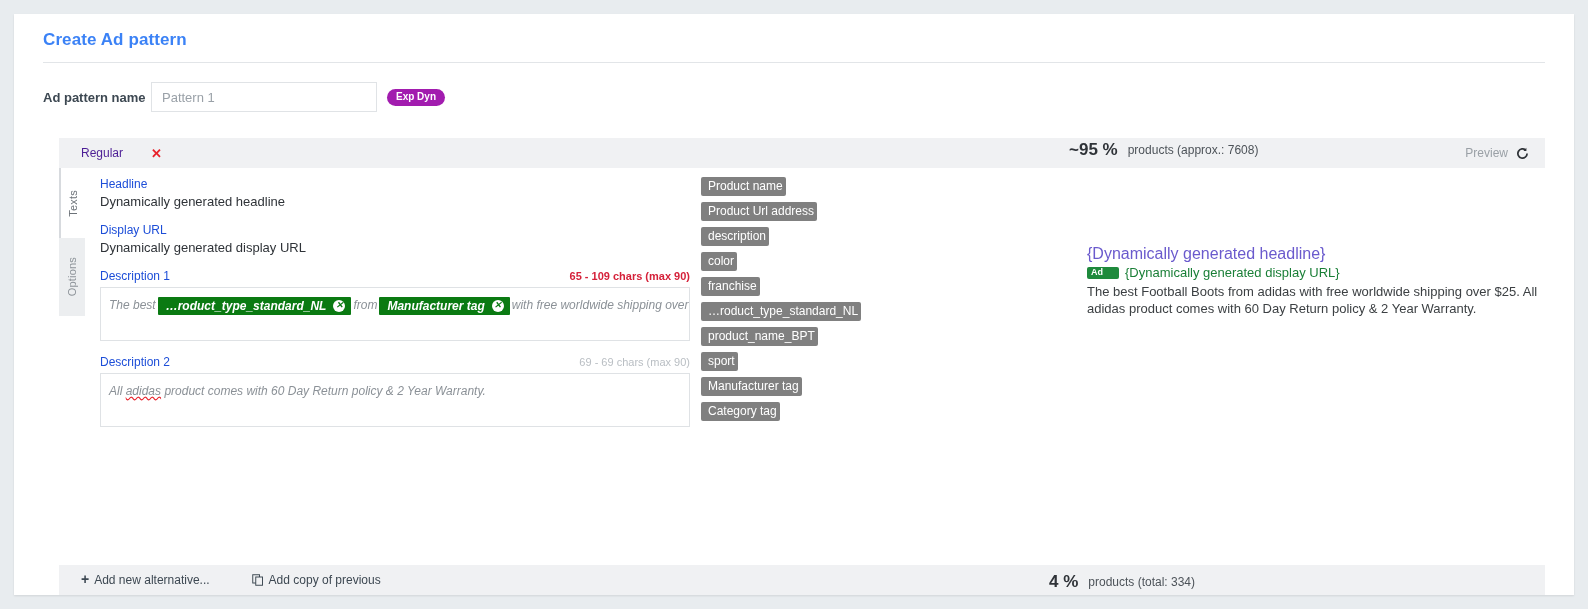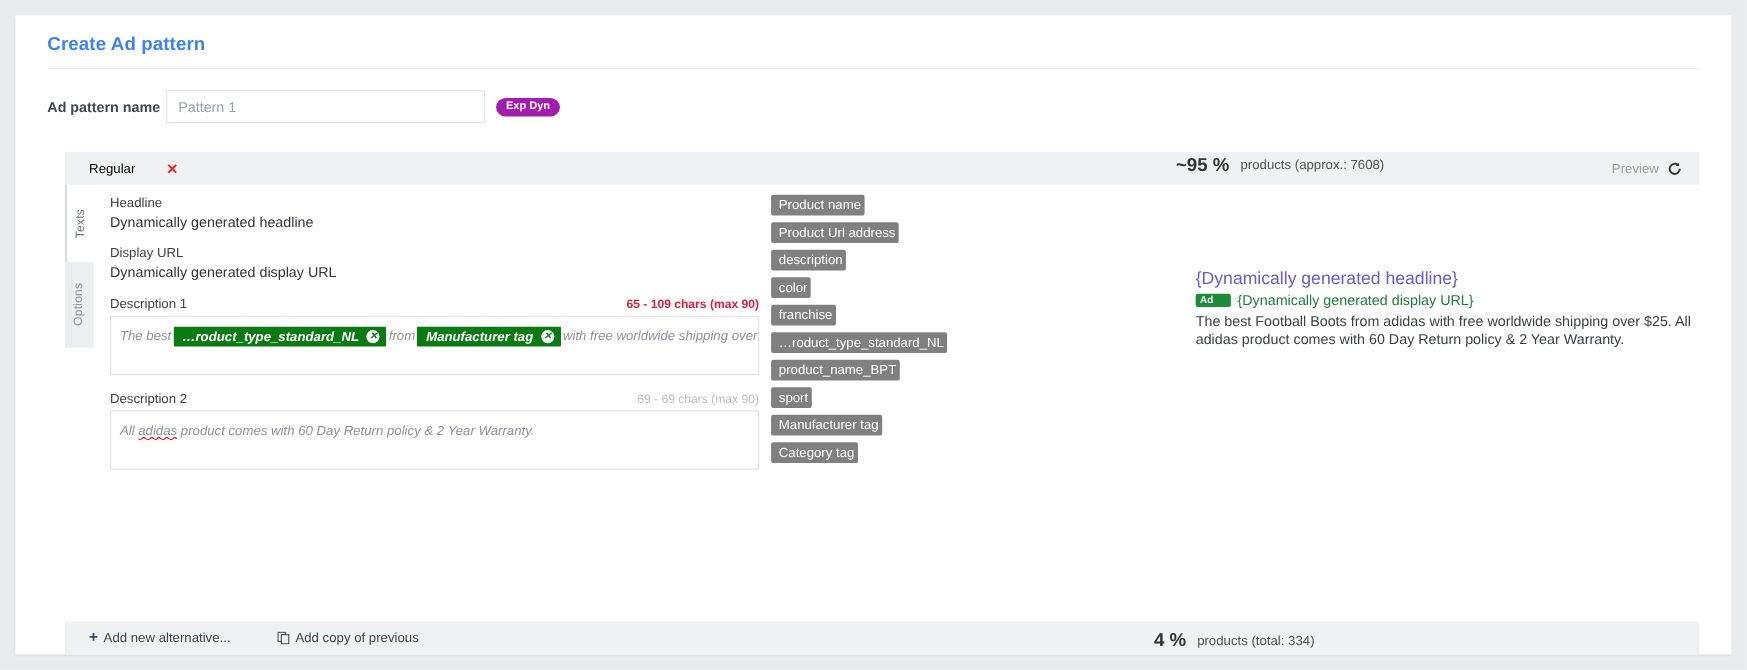--- a/index.html
+++ b/index.html
@@ -54,21 +54,21 @@
     display: flex;
     align-items: center;
   }
   .name-label {
     font-size: 13px;
     font-weight: bold;
     color: #3d4852;
     width: 108px;
   }
   .name-input {
-    width: 290px;
+    width: 226px;
     height: 30px;
     border: 1px solid #e0e3e6;
     background: #ffffff;
     box-sizing: border-box;
     padding: 0 10px;
     font-family: "Liberation Sans", sans-serif;
     font-size: 13px;
     color: #9aa1a8;
     outline: none;
   }
@@ -95,21 +95,21 @@
   .alt-header {
     position: relative;
     height: 30px;
     background: #f0f1f3;
     display: flex;
     align-items: center;
   }
   .alt-name {
     margin-left: 22px;
     font-size: 12px;
-    color: #000000;
+    color: #4c1d95;
   }
   .alt-close {
     margin-left: 28px;
     font-size: 13px;
     color: #e8212a;
     font-weight: bold;
     line-height: 1;
     cursor: pointer;
   }
   .alt-stats {
@@ -198,21 +198,21 @@
 
   
   .text-col {
     position: absolute;
     left: 41px;
     top: 9px;
     width: 590px;
   }
   .field-label {
     font-size: 12px;
-    color: #404040;
+    color: #1d4ed8;
     margin-bottom: 3px;
   }
   .field-static {
     font-size: 13px;
     color: #2f3338;
     margin-bottom: 14px;
   }
   .desc-head {
     display: flex;
     justify-content: space-between;

